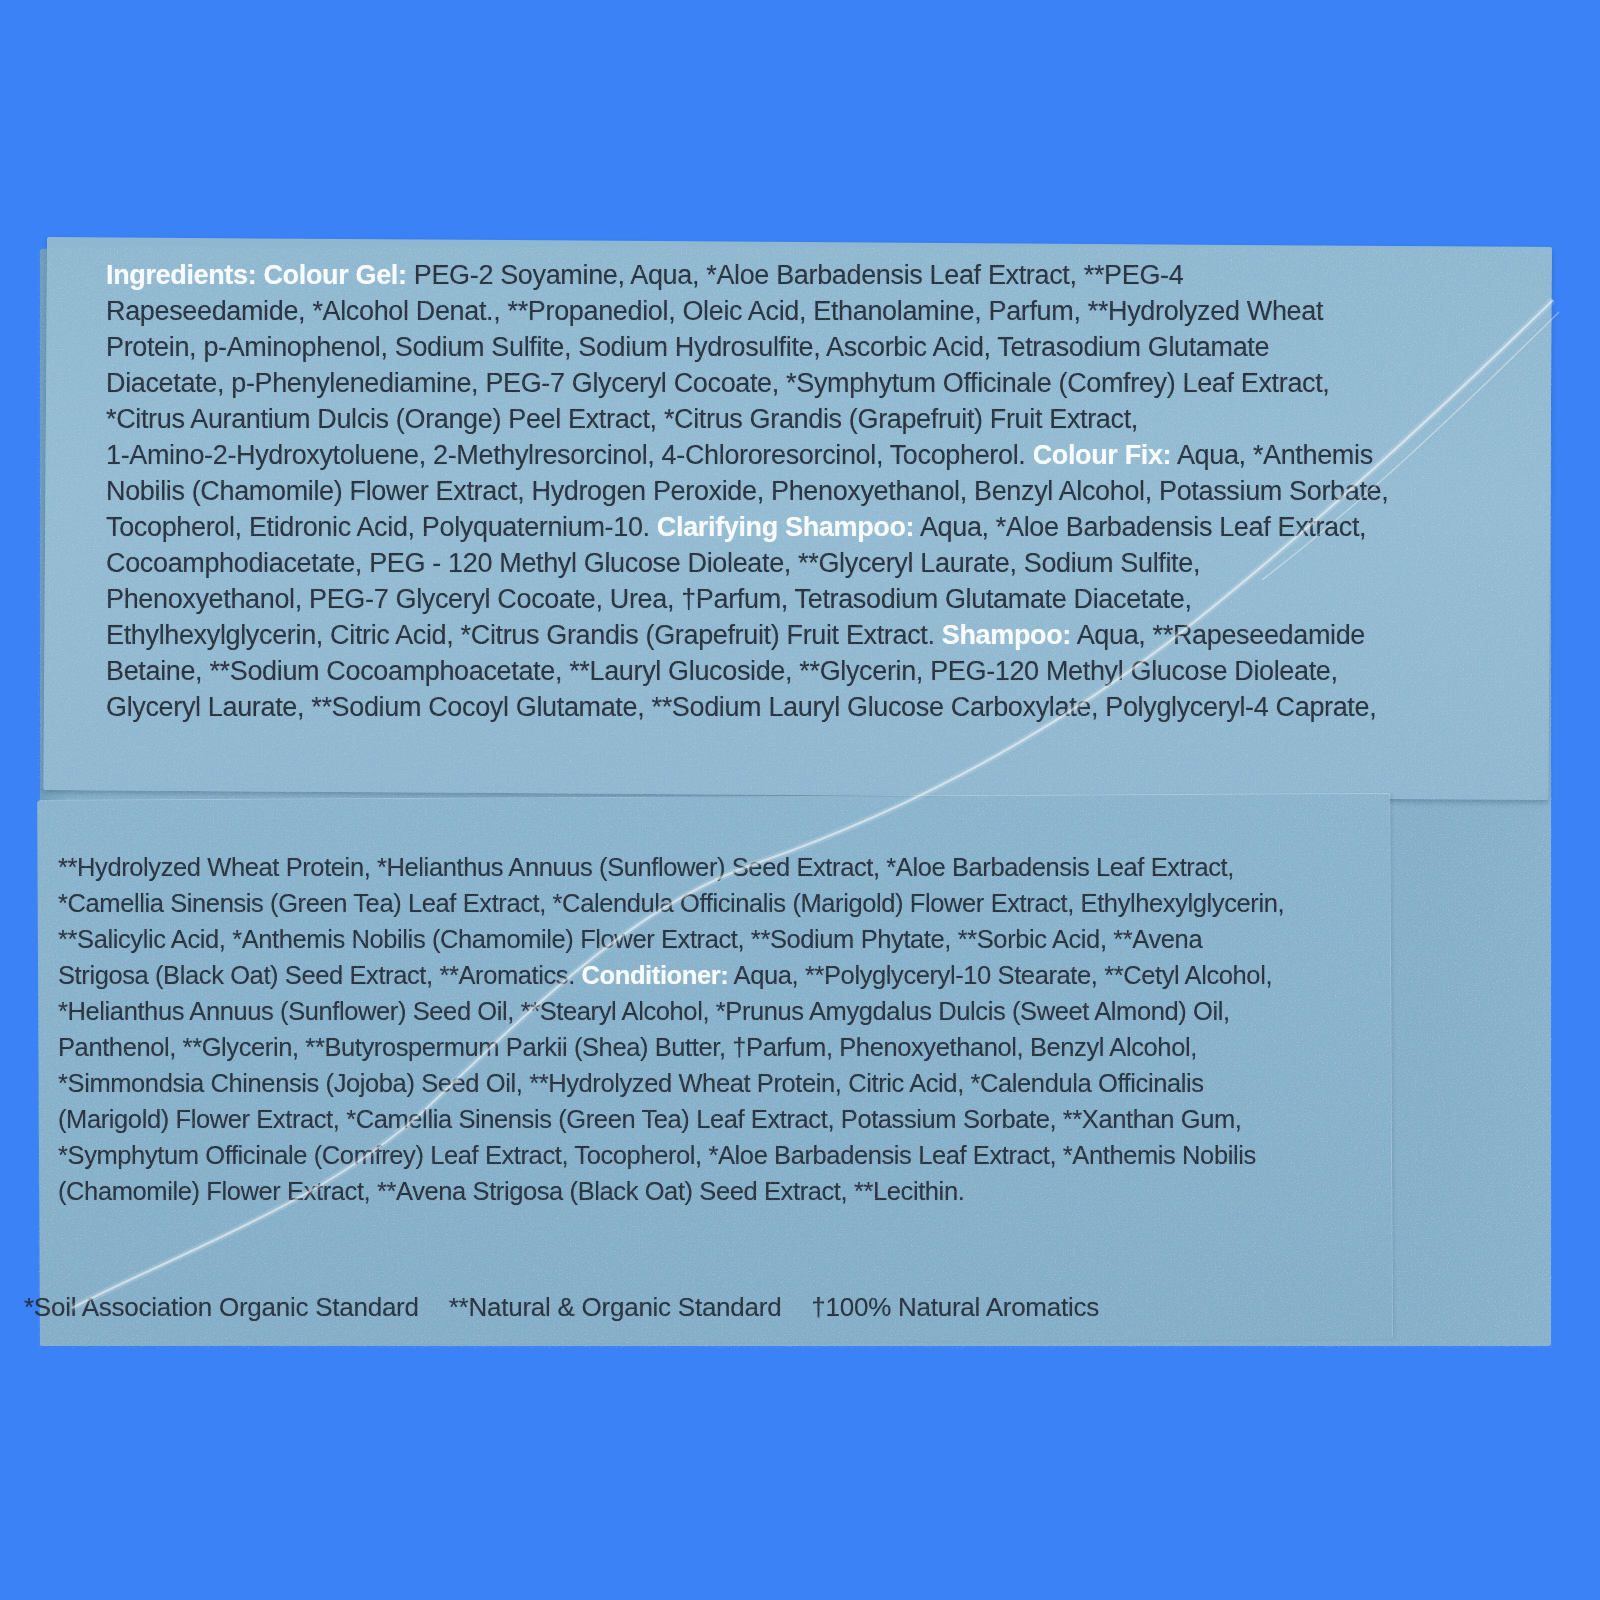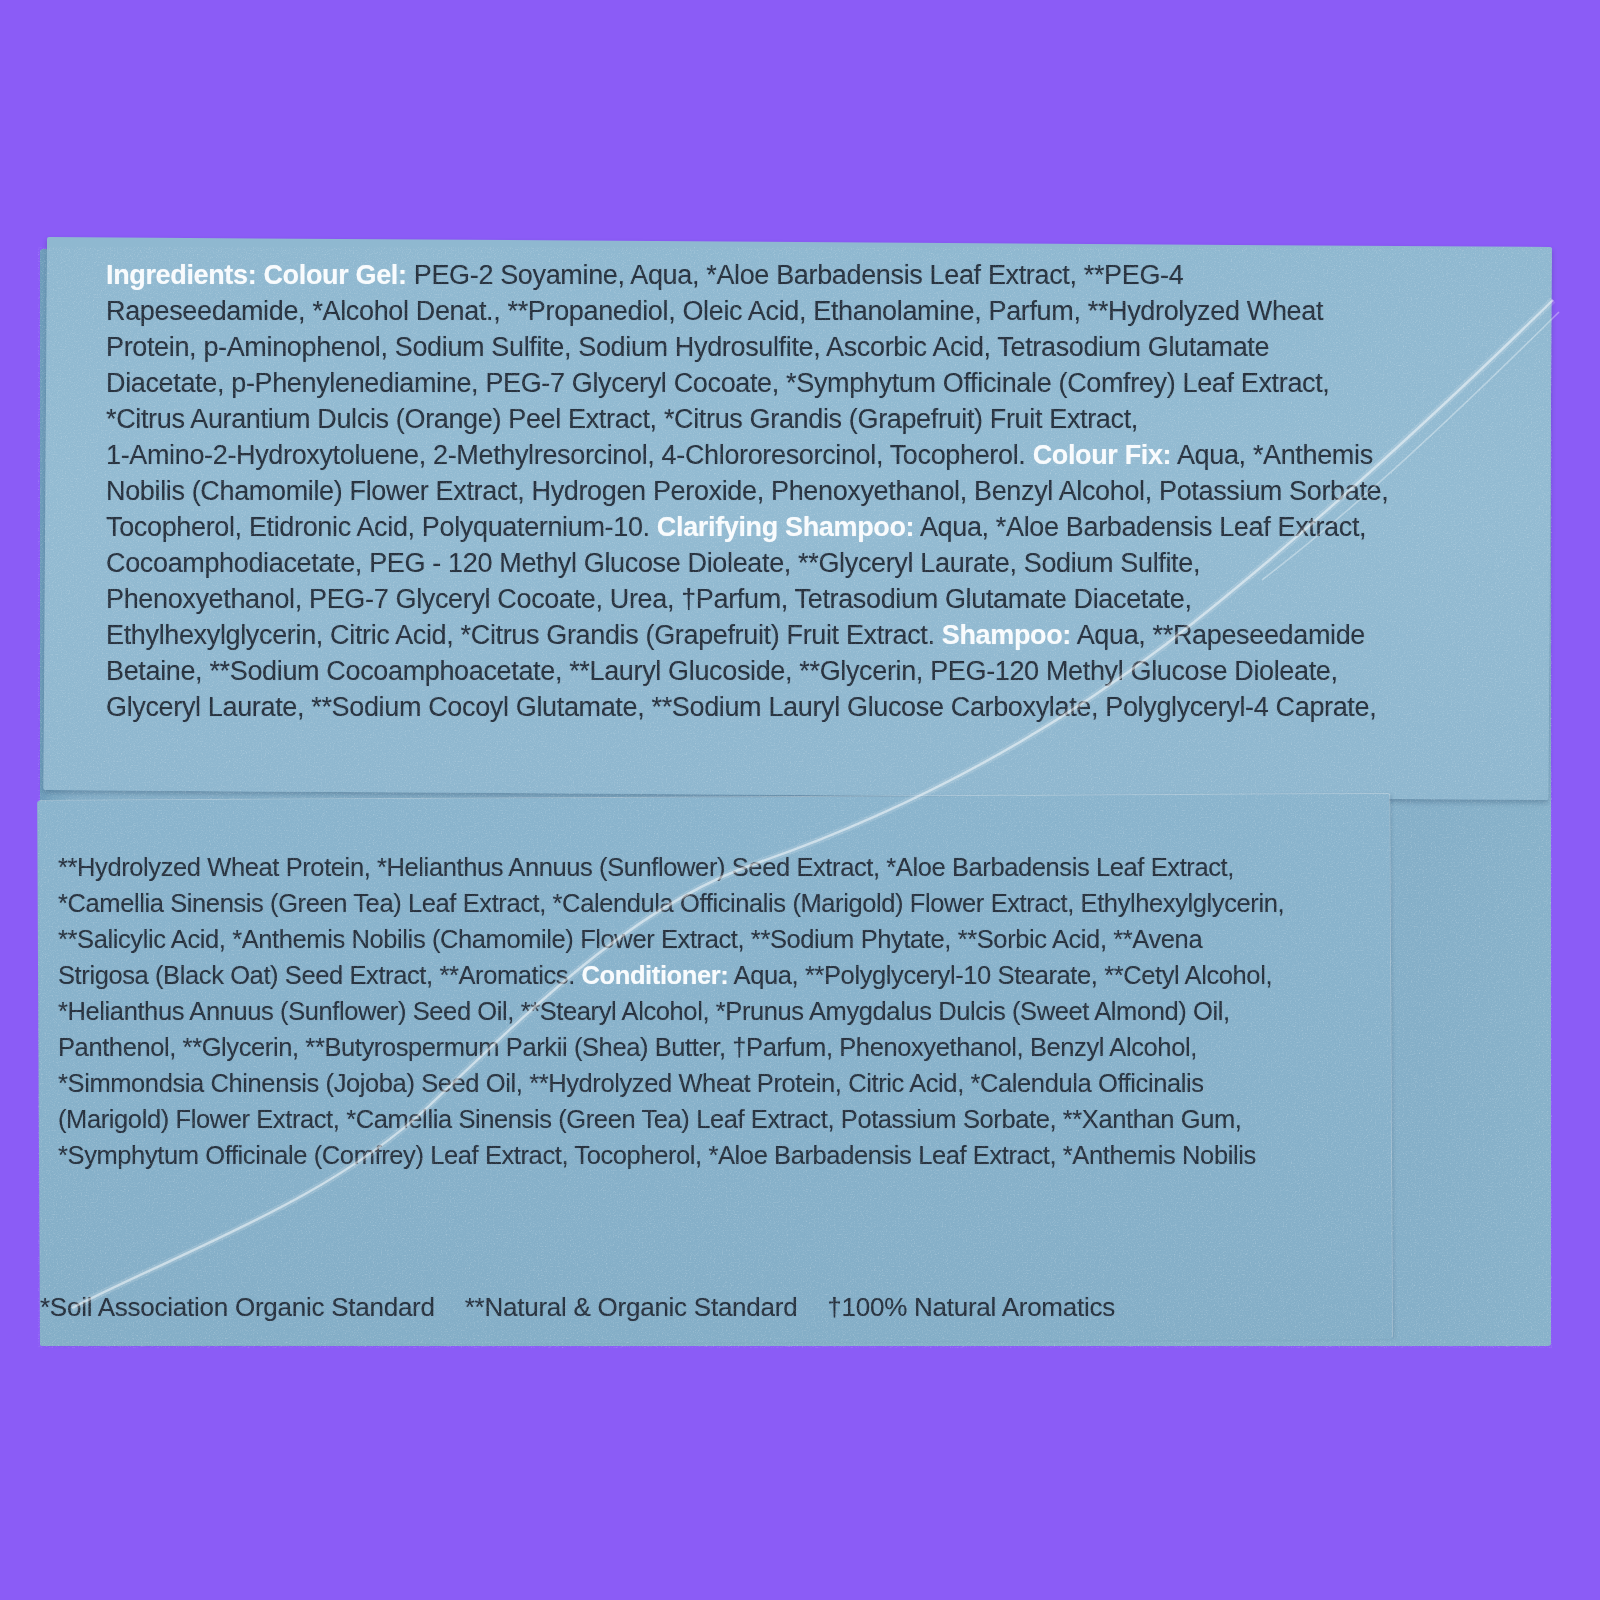--- a/index.html
+++ b/index.html
@@ -1,18 +1,18 @@
 <!DOCTYPE html>
 <html><head>
 <meta charset="utf-8">
 <style>
   html,body{margin:0;padding:0;background:#ffffff;}
   .photo{
     position:relative;width:1600px;height:1600px;overflow:hidden;
-    background:#8b5cf6;
+    background:#3b82f6;
     font-family:"Liberation Sans", sans-serif;
   }
   .underbox{
     position:absolute;left:40px;top:249px;width:1511px;height:1097px;
     background:linear-gradient(90deg,#6d9cba 0px,#7aa7c2 16px,#83adc7 34px,#86b0c9 70px,#85afc8 92%,#88b2ca 100%);
     border-radius:3px;
   }
   .sticker-top{
     position:absolute;left:47px;top:247px;width:1505px;height:553px;
     background:linear-gradient(180deg,#8fb8d0 0%,#93bbd2 45%,#8fb7cf 100%);
@@ -34,21 +34,21 @@
   }
   .bottomtext{
     position:absolute;left:58px;top:849px;width:1480px;
     font-size:25.5px;line-height:36px;letter-spacing:-0.4px;
     color:#27323f;
   }
   .tline{white-space:nowrap;text-shadow:0 0 1px rgba(39,50,63,.35);}
   .hseg{color:#f8fbfd;font-weight:bold;text-shadow:0 0 1px rgba(255,255,255,.5);}
   .bseg{}
   .footnotes{
-    position:absolute;left:40px;top:1292px;width:1500px;white-space:nowrap;
+    position:absolute;left:24px;top:1292px;width:1500px;white-space:nowrap;
     font-size:26px;letter-spacing:-0.25px;color:#27323f;
     text-shadow:0 0 1px rgba(39,50,63,.35);
   }
   .fn{margin-right:30px;}
   .overlay{position:absolute;left:0;top:0;pointer-events:none;}
 </style>
 </head>
 <body>
 
 <div class="photo">
@@ -75,20 +75,21 @@
   <div class="bottomtext" id="bottomtext">
       <div class="tline"><span class="bseg">**Hydrolyzed Wheat Protein, *Helianthus Annuus (Sunflower) Seed Extract, *Aloe Barbadensis Leaf Extract,</span></div>
       <div class="tline"><span class="bseg">*Camellia Sinensis (Green Tea) Leaf Extract, *Calendula Officinalis (Marigold) Flower Extract, Ethylhexylglycerin,</span></div>
       <div class="tline"><span class="bseg">**Salicylic Acid, *Anthemis Nobilis (Chamomile) Flower Extract, **Sodium Phytate, **Sorbic Acid, **Avena</span></div>
       <div class="tline"><span class="bseg">Strigosa (Black Oat) Seed Extract, **Aromatics. </span><span class="hseg">Conditioner:</span><span class="bseg"> Aqua, **Polyglyceryl-10 Stearate, **Cetyl Alcohol,</span></div>
       <div class="tline"><span class="bseg">*Helianthus Annuus (Sunflower) Seed Oil, **Stearyl Alcohol, *Prunus Amygdalus Dulcis (Sweet Almond) Oil,</span></div>
       <div class="tline"><span class="bseg">Panthenol, **Glycerin, **Butyrospermum Parkii (Shea) Butter, †Parfum, Phenoxyethanol, Benzyl Alcohol,</span></div>
       <div class="tline"><span class="bseg">*Simmondsia Chinensis (Jojoba) Seed Oil, **Hydrolyzed Wheat Protein, Citric Acid, *Calendula Officinalis</span></div>
       <div class="tline"><span class="bseg">(Marigold) Flower Extract, *Camellia Sinensis (Green Tea) Leaf Extract, Potassium Sorbate, **Xanthan Gum,</span></div>
       <div class="tline"><span class="bseg">*Symphytum Officinale (Comfrey) Leaf Extract, Tocopherol, *Aloe Barbadensis Leaf Extract, *Anthemis Nobilis</span></div>
+      <div class="tline"><span class="bseg">(Chamomile) Flower Extract, **Avena Strigosa (Black Oat) Seed Extract, **Lecithin.</span></div>
     </div>
   <div class="footnotes" id="footnotes"><span class="fn">*Soil Association Organic Standard</span><span class="fn">**Natural &amp; Organic Standard</span><span class="fn">†100% Natural Aromatics</span></div>
 
   <svg class="overlay" width="1600" height="1600">
     <defs>
       <filter id="grainW" x="0" y="0" width="100%" height="100%">
         <feTurbulence type="fractalNoise" baseFrequency="0.75" numOctaves="2" seed="7" stitchTiles="stitch"></feTurbulence>
         <feColorMatrix type="matrix" values="0 0 0 0 1  0 0 0 0 1  0 0 0 0 1  0.55 0.55 0.55 0 -0.82"></feColorMatrix>
       </filter>
       <filter id="grainD" x="0" y="0" width="100%" height="100%">

